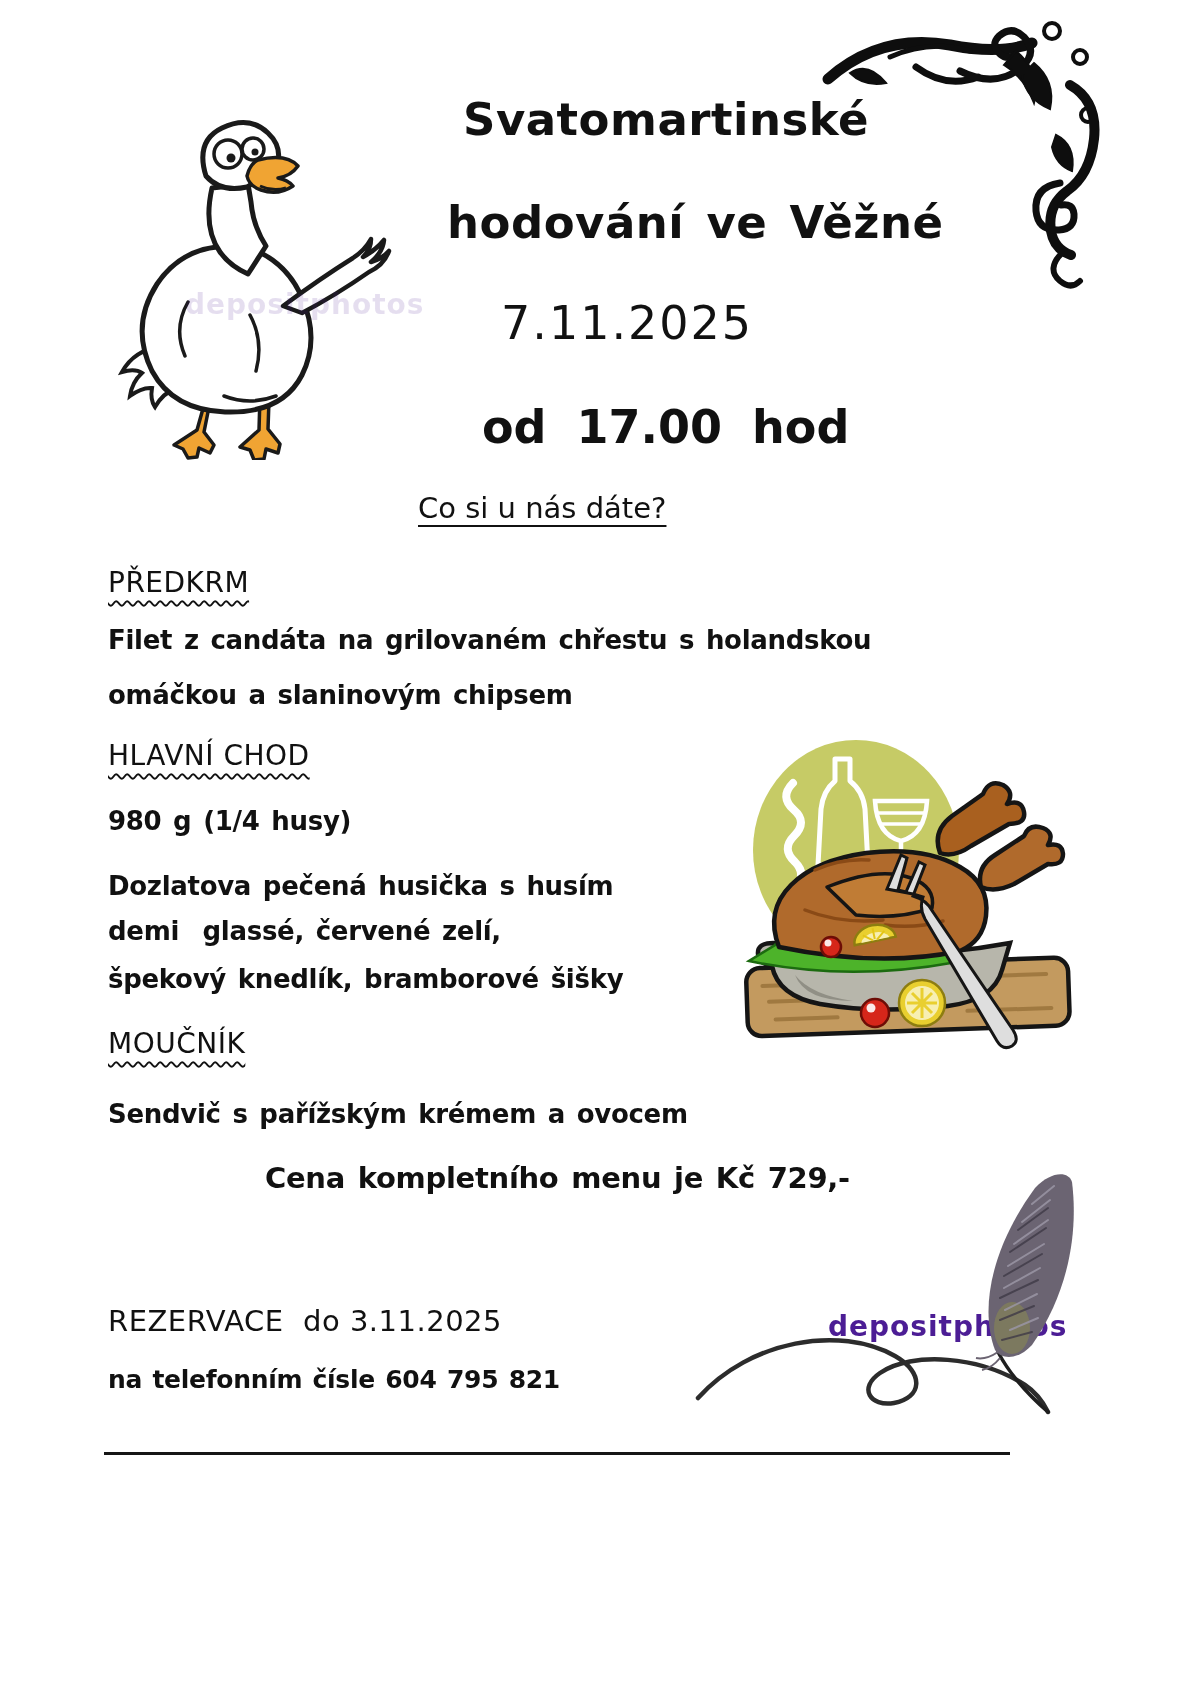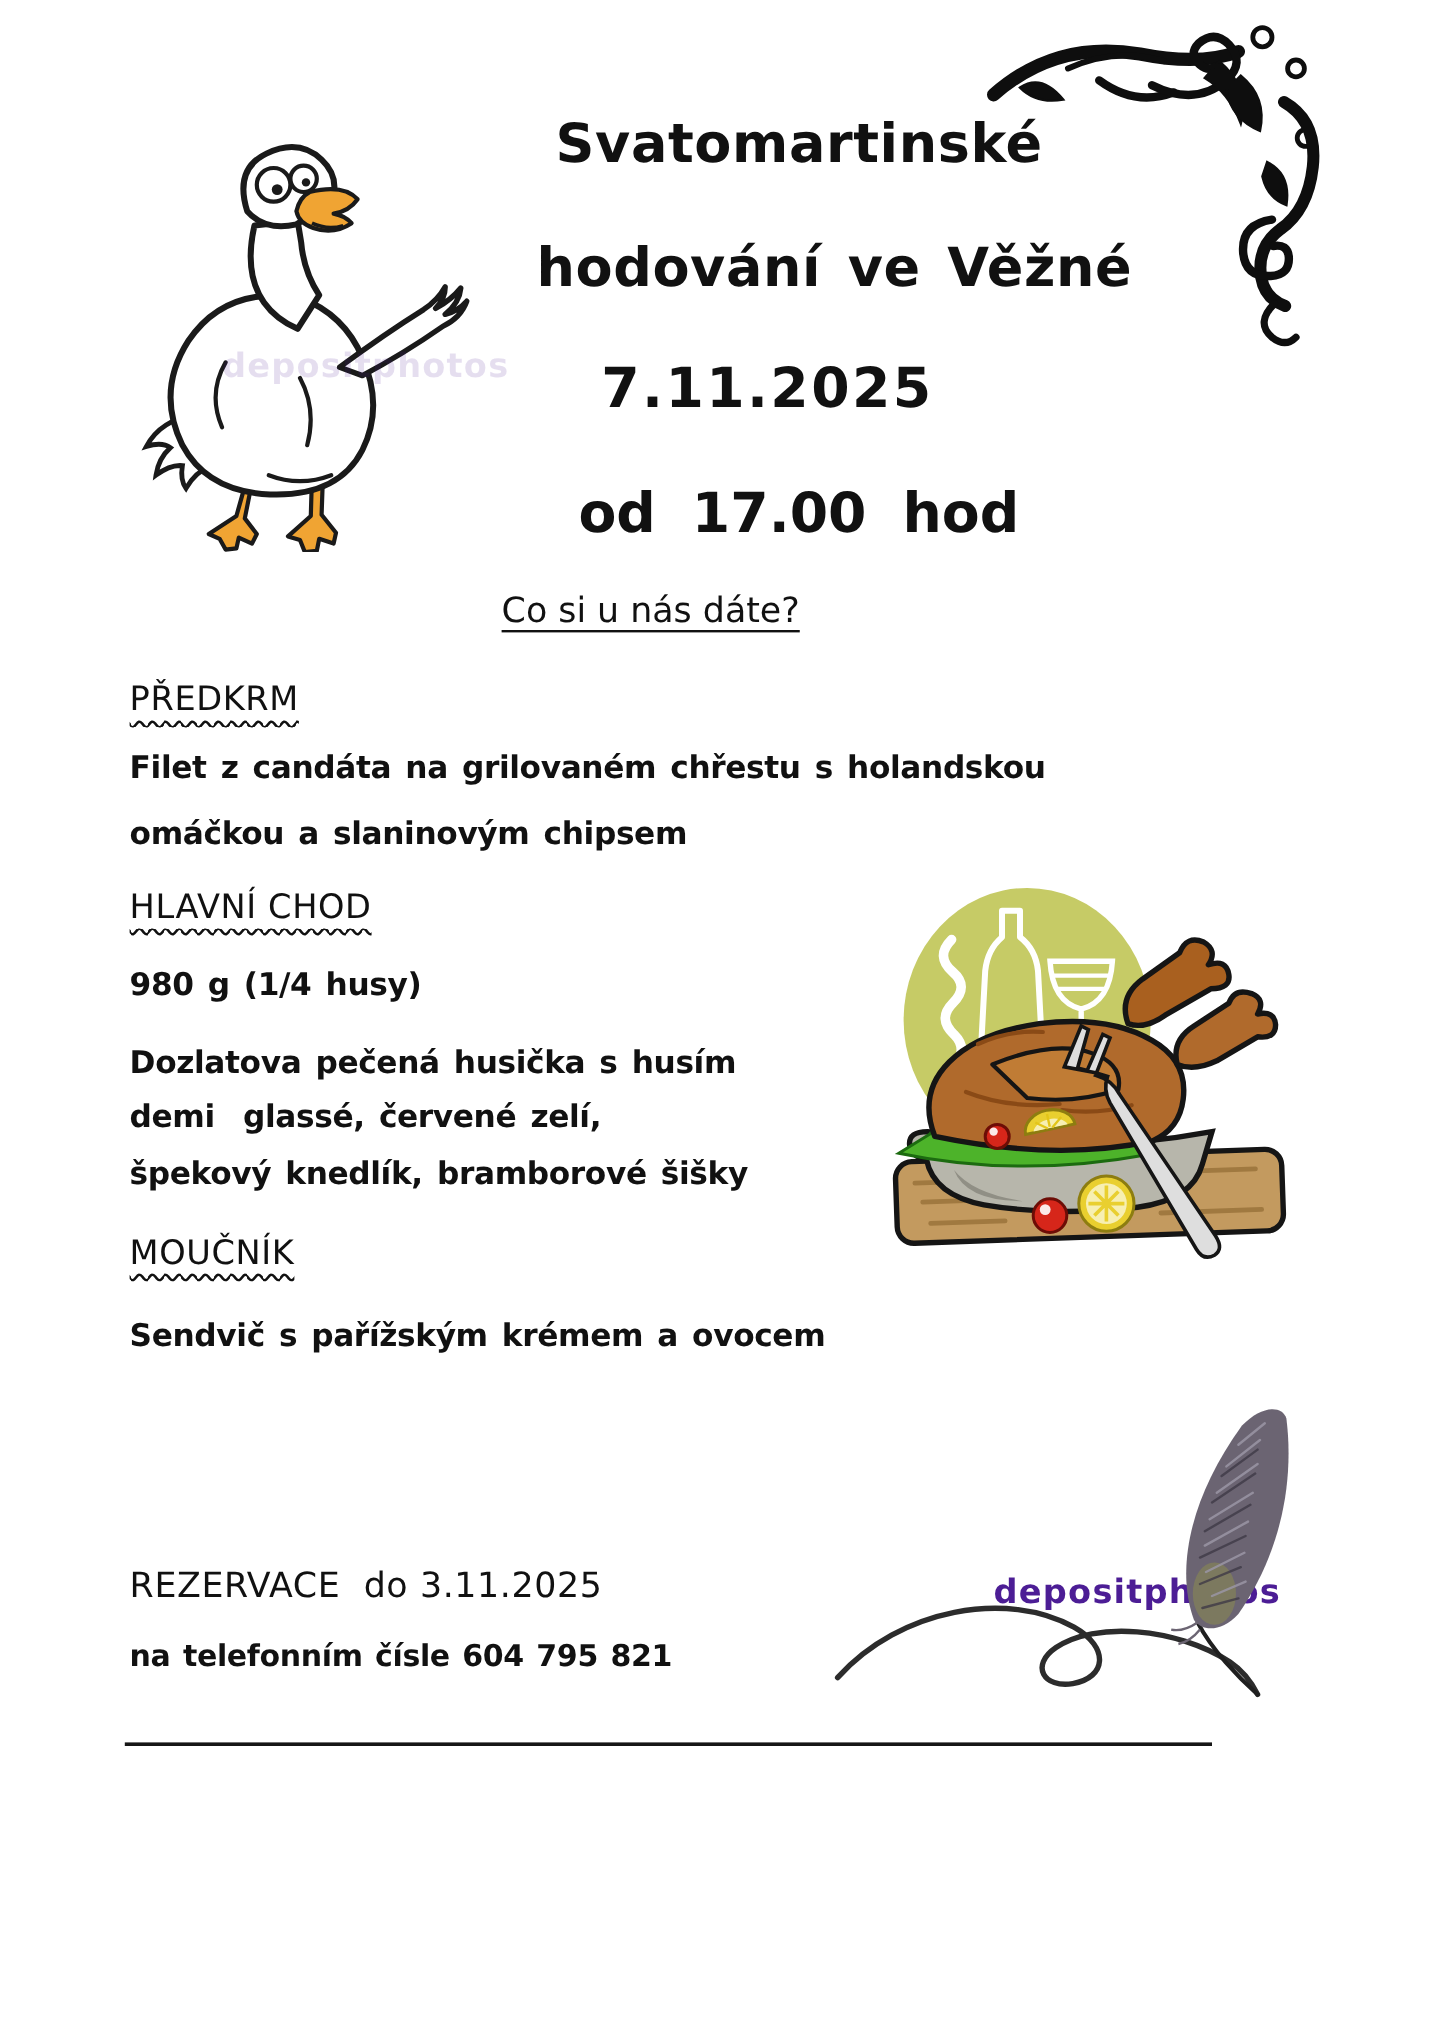--- a/index.html
+++ b/index.html
@@ -3,21 +3,21 @@
 <meta charset="utf-8">
 <style>
   html,body{margin:0;padding:0;background:#e9e9e9;}
   .page{
     position:relative;width:1200px;height:1696px;margin:0 auto;
     background:#ffffff;overflow:hidden;
     font-family:"DejaVu Sans","Liberation Sans",sans-serif;color:#111;
   }
   .txt{position:absolute;line-height:1.12;white-space:pre;color:#111;}
   .title{font-size:45px;font-weight:bold;letter-spacing:.5px;word-spacing:6px;}
-  .bigdate{font-size:46px;font-weight:bold;letter-spacing:2px;}
+  .bigdate{font-size:46px;font-weight:normal;letter-spacing:2px;}
   .bigtime{font-size:46px;font-weight:bold;word-spacing:14px;}
   .question{font-size:29px;text-decoration:underline;text-decoration-thickness:2px;text-underline-offset:7px;margin-left:32px;}
   .heading{font-size:28px;letter-spacing:.5px;
     text-decoration:underline wavy #111 2px;text-underline-offset:8px;}
   .body26{font-size:26px;font-weight:bold;letter-spacing:-0.3px;word-spacing:3px;}
   .body29{font-size:29px;font-weight:bold;letter-spacing:-0.3px;word-spacing:3px;}
   .body25{font-size:25px;font-weight:bold;letter-spacing:-0.3px;word-spacing:2px;}
   .rez{font-size:29px;letter-spacing:.5px;}
   .rule{position:absolute;background:#161616;height:2.5px;}
   .wm{position:absolute;font-size:28px;color:#4c1d95;letter-spacing:1px;font-weight:bold;}
@@ -127,20 +127,21 @@
     <circle cx="187" cy="268" r="23" fill="#e9cf2f" stroke="#8d7d10" stroke-width="2.5"></circle>
     <circle cx="187" cy="268" r="17" fill="#f7efb2"></circle>
     <g stroke="#e9cf2f" stroke-width="3" fill="none">
       <path d="M187,253 v30 M172,268 h30 M177,258 l20,20 M197,258 l-20,20"></path>
     </g>
   </svg>
 
   <div class="txt heading" style="left:108px;top:1028px">MOUČNÍK</div>
   <div class="txt body26" style="left:108px;top:1100px">Sendvič s pařížským krémem a ovocem</div>
 
+  <div class="txt body29" style="left:265px;top:1162px">Cena kompletního menu je Kč 729,-</div>
 
   <div class="wm" style="left:828px;top:1310px">depositphotos</div>
 
   <svg style="left:680px;top:1160px" width="420" height="290" viewBox="0 0 420 290">
 
     <path d="M18,238 C70,180 160,165 215,196 C245,213 242,238 214,243 C190,247 178,228 200,213 C232,191 300,196 345,225 C357,233 364,244 368,252" fill="none" stroke="#2c2c2c" stroke-width="4.5" stroke-linecap="round"></path>
 
     <path d="M318,192 C330,215 352,238 368,252" fill="none" stroke="#1f1f1f" stroke-width="3.5" stroke-linecap="round"></path>
 
     <path d="M315,190 C300,150 310,90 355,28 C370,12 388,10 392,22 C398,70 390,130 352,185 C338,200 322,200 315,190 z" fill="#6b6472"></path>

